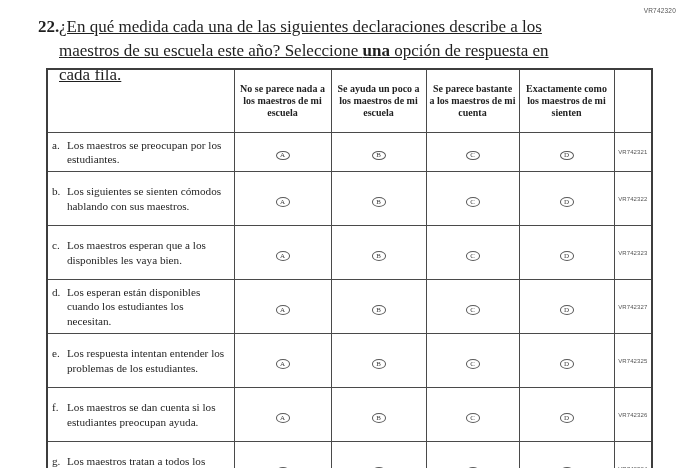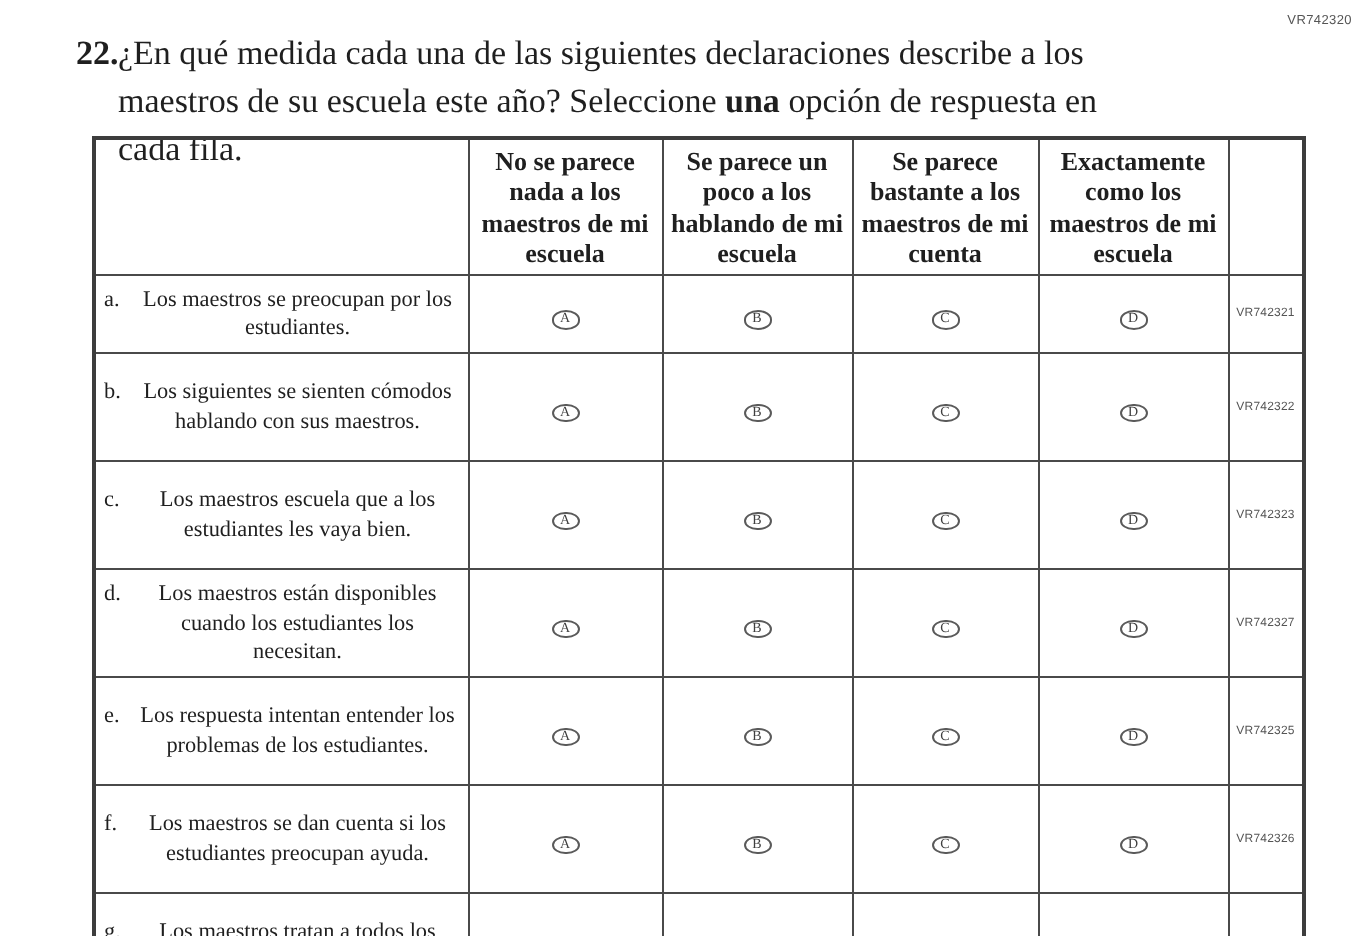--- a/index.html
+++ b/index.html
@@ -28,55 +28,55 @@
     width: 545px;
     display: flex;
     font-size: 17px;
     line-height: 1.42;
   }
   .qnum {
     font-weight: bold;
     width: 21px;
     flex: 0 0 21px;
   }
-  .qtext { flex: 1; }
+  .qtext { flex: 1; text-decoration: underline; }
   .qtext b { font-weight: bold; }
 
   table.grid {
     position: absolute;
     top: 68px;
     left: 46px;
     border-collapse: collapse;
     table-layout: fixed;
     width: 605px;
     border: 2px solid #3d3d3d;
   }
   table.grid th, table.grid td {
     border: 1px solid #4a4a4a;
   }
   thead th {
     height: 56px;
-    font-size: 13px;
+    font-size: 10px;
     font-weight: bold;
     text-align: center;
     vertical-align: middle;
     line-height: 1.18;
     padding: 3px 3px;
     border-bottom: 4px double #2e2e2e;
   }
   tbody td { height: 47px; vertical-align: middle; }
   tbody tr:first-child td { height: 32px; }
   td.stmt {
     padding: 3px 2px 3px 4px;
     font-size: 11.2px;
     line-height: 1.28;
   }
   td.stmt .cellflex { display: flex; }
   .row-letter { flex: 0 0 15px; }
-  .row-statement { flex: 1; padding-right: 1px; text-align: center; }
+  .row-statement { flex: 1; padding-right: 1px; }
   td.opt { text-align: center; }
   .bubble {
     display: inline-flex;
     align-items: center;
     justify-content: center;
     width: 14px;
     height: 9.5px;
     border: 1px solid #5a5a5a;
     border-radius: 50%;
     font-size: 7px;
@@ -113,23 +113,23 @@
       <col style="width:97px">
       <col style="width:95px">
       <col style="width:93px">
       <col style="width:95px">
       <col style="width:38px">
     </colgroup>
     <thead>
       <tr>
         <th></th>
         <th>No se parece nada a los maestros de mi escuela</th>
-        <th>Se parece un poco a los hablando de mi escuela</th>
+        <th>Se ayuda un poco a los maestros de mi escuela</th>
         <th>Se parece bastante a los maestros de mi cuenta</th>
-        <th>Exactamente como los maestros de mi escuela</th>
+        <th>Exactamente como los maestros de mi sienten</th>
         <th></th>
       </tr>
     </thead>
     <tbody>
         <tr>
           <td class="stmt">
             <div class="cellflex">
               <span class="row-letter">a.</span>
               <span class="row-statement">Los maestros se preocupan por los estudiantes.</span>
             </div>
@@ -150,34 +150,34 @@
           <td class="opt"><span class="bubble">A</span></td>
           <td class="opt"><span class="bubble">B</span></td>
           <td class="opt"><span class="bubble">C</span></td>
           <td class="opt"><span class="bubble">D</span></td>
           <td class="code">VR742322</td>
         </tr>
         <tr>
           <td class="stmt">
             <div class="cellflex">
               <span class="row-letter">c.</span>
-              <span class="row-statement">Los maestros escuela que a los estudiantes les vaya bien.</span>
+              <span class="row-statement">Los maestros esperan que a los disponibles les vaya bien.</span>
             </div>
           </td>
           <td class="opt"><span class="bubble">A</span></td>
           <td class="opt"><span class="bubble">B</span></td>
           <td class="opt"><span class="bubble">C</span></td>
           <td class="opt"><span class="bubble">D</span></td>
           <td class="code">VR742323</td>
         </tr>
         <tr>
           <td class="stmt">
             <div class="cellflex">
               <span class="row-letter">d.</span>
-              <span class="row-statement">Los maestros están disponibles cuando los estudiantes los necesitan.</span>
+              <span class="row-statement">Los esperan están disponibles cuando los estudiantes los necesitan.</span>
             </div>
           </td>
           <td class="opt"><span class="bubble">A</span></td>
           <td class="opt"><span class="bubble">B</span></td>
           <td class="opt"><span class="bubble">C</span></td>
           <td class="opt"><span class="bubble">D</span></td>
           <td class="code">VR742327</td>
         </tr>
         <tr>
           <td class="stmt">

